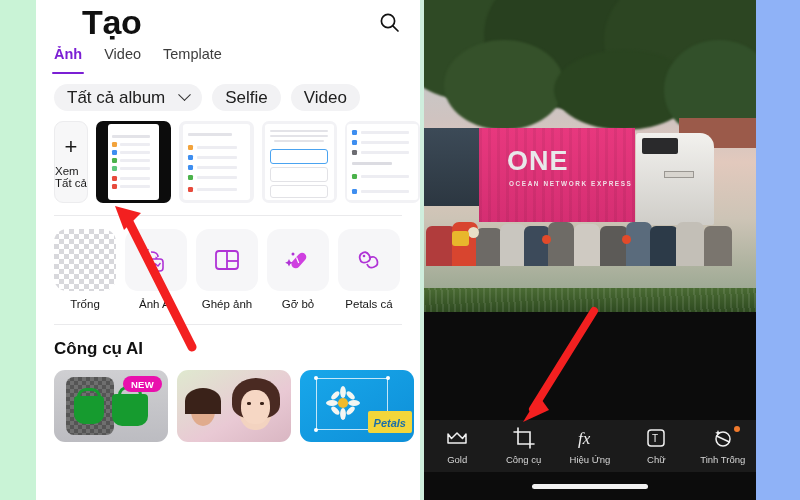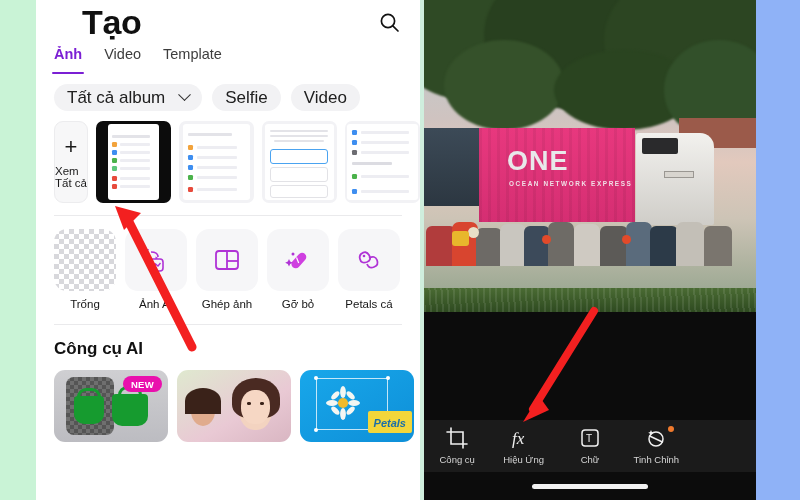--- a/index.html
+++ b/index.html
@@ -458,20 +458,28 @@
         <div class="bike" style="left:198px;bottom:22px;width:9px;height:9px;border-radius:50%;background:#e24a2a;"></div>
         <div class="bike" style="left:28px;bottom:20px;width:17px;height:15px;border-radius:3px;background:#e8b72c;"></div>
       </div>
 
       <div class="grass"></div>
     </div>
 
     <div class="dark-area"></div>
 
     <div class="toolbar">
+      <div class="tbitem">
+        <div class="ic">
+          <svg width="22" height="16" viewBox="0 0 22 16">
+            <path d="M2 4 L5.5 8.5 L11 3 L16.5 8.5 L20 4 L20 13 L2 13 Z" stroke="#f0f0f0" stroke-width="1.5" fill="none" stroke-linejoin="round"></path>
+          </svg>
+        </div>
+        <div class="tl">Gold</div>
+      </div>
 
       <div class="tbitem">
         <div class="ic">
           <svg width="22" height="22" viewBox="0 0 22 22">
             <path d="M5 1 L5 17 L21 17" stroke="#f0f0f0" stroke-width="1.6" fill="none" stroke-linecap="round"></path>
             <path d="M1 5 L17 5 L17 21" stroke="#f0f0f0" stroke-width="1.6" fill="none" stroke-linecap="round"></path>
           </svg>
         </div>
         <div class="tl">Công cụ</div>
       </div>
@@ -497,21 +505,21 @@
 
       <div class="tbitem">
         <div class="dot-badge"></div>
         <div class="ic">
           <svg width="22" height="22" viewBox="0 0 22 22">
             <circle cx="11" cy="12" r="7" stroke="#f0f0f0" stroke-width="1.5" fill="none"></circle>
             <path d="M4.6 9 L17.4 15" stroke="#f0f0f0" stroke-width="1.5" stroke-linecap="round"></path>
             <path d="M6 3 l.9 1.9 1.9.9 -1.9.9 -.9 1.9 -.9-1.9 -1.9-.9 1.9-.9z" fill="#f0f0f0"></path>
           </svg>
         </div>
-        <div class="tl">Tinh Chỉnh</div>
+        <div class="tl">Tinh Trống</div>
       </div>
 
       <div class="tbitem">
         
         
       </div>
     </div>
 
     <div class="homebar"></div>
   </div>

